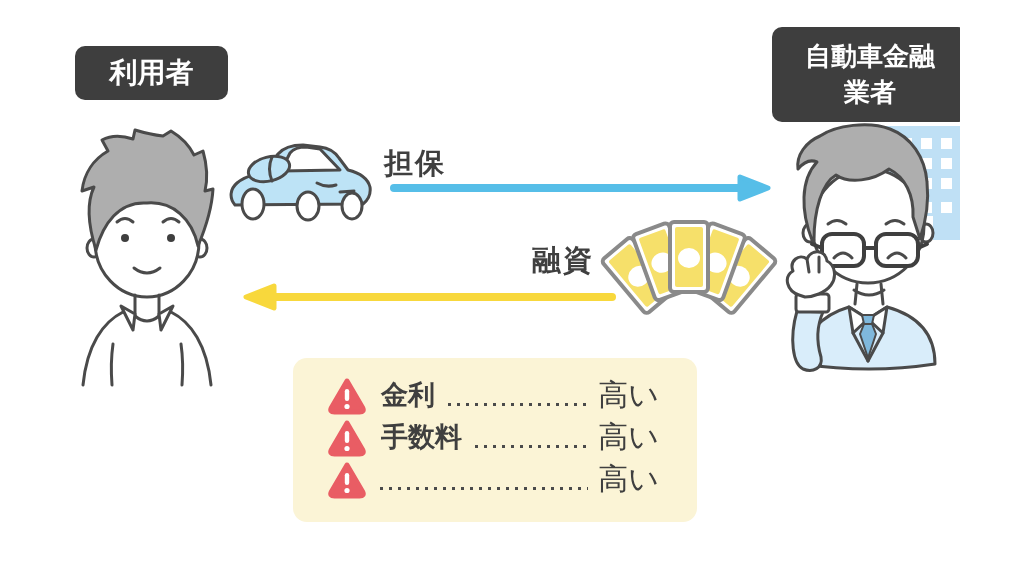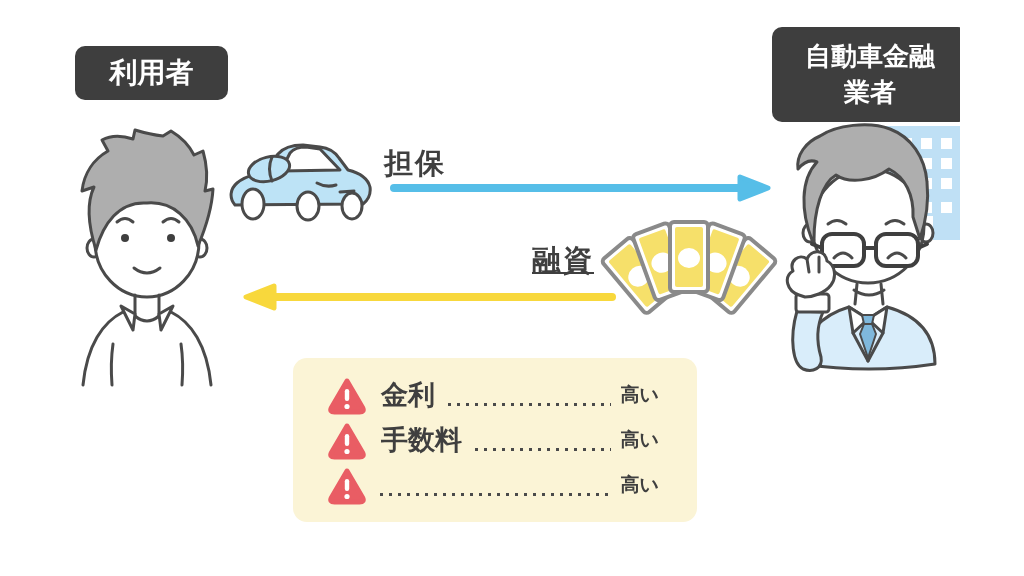--- a/index.html
+++ b/index.html
@@ -15,30 +15,30 @@
     border-radius:10px;font-weight:bold;text-align:center;
   }
   .plate.user{left:75px;top:46px;width:153px;height:54px;font-size:28px;}
   .plate.company{left:772px;top:27px;width:196px;height:95px;font-size:26px;line-height:1.35;text-align:center;}
   
   .arrow-label{color:var(--ink);font-weight:bold;font-size:29px;letter-spacing:2px;}
   
   .warnbox{
     left:293px;top:358px;width:404px;height:164px;background:var(--box_cream);
     border-radius:14px;box-sizing:border-box;padding:16px 38px 16px 34px;
-    display:flex;flex-direction:column;justify-content:space-between;
+    display:flex;flex-direction:column;
   }
   .warnrow{display:flex;align-items:center;height:42px;}
   .warnrow .wlabel{color:var(--ink);font-weight:bold;font-size:27px;margin-left:14px;white-space:nowrap;}
   .warnrow .leader{
     flex:1;height:5px;margin:0 10px;align-self:flex-end;margin-bottom:9px;min-width:14px;
     background-image:radial-gradient(circle,var(--dot_leader) 1.7px,transparent 2px);
     background-size:9px 5px;background-repeat:repeat-x;background-position:left center;
   }
-  .warnrow .wvalue{color:var(--ink);font-weight:bold;font-size:19px;white-space:nowrap;}
+  .warnrow .wvalue{color:var(--ink);font-weight:normal;font-size:30px;white-space:nowrap;}
   
   .s-out{stroke:var(--outline);stroke-width:3;stroke-linecap:round;stroke-linejoin:round;}
   .s-ink{stroke:var(--ink);stroke-width:4;stroke-linecap:round;stroke-linejoin:round;}
   .f-none{fill:none;}
   .f-white{fill:#fff;}
   .f-hair{fill:var(--hair_gray);}
   .f-car{fill:var(--car_blue);}
   .f-jacket{fill:var(--jacket_blue);}
   svg{overflow:visible;display:block;}
 </style>
@@ -88,21 +88,21 @@
     <ellipse class="f-white s-out" cx="82" cy="66" rx="11" ry="14"></ellipse>
     <ellipse class="f-white s-out" cx="126" cy="66" rx="10" ry="13"></ellipse>
   </svg>
 
   <div class="abs arrow-label" style="left:384px;top:144px;">担保</div>
   <svg class="abs" style="left:390px;top:175px;" width="382" height="26" viewBox="0 0 382 26">
     <line x1="4" y1="13" x2="352" y2="13" style="stroke:var(--arrow_blue);" stroke-width="8" stroke-linecap="round"></line>
     <polygon points="350,2 378,13 350,24" style="fill:var(--arrow_blue);stroke:var(--arrow_blue);" stroke-width="5" stroke-linejoin="round"></polygon>
   </svg>
 
-  <div class="abs arrow-label" style="left:532px;top:241px;text-decoration:underline;">融資</div>
+  <div class="abs arrow-label" style="left:532px;top:241px;">融資</div>
   <svg class="abs" style="left:242px;top:284px;" width="374" height="26" viewBox="0 0 374 26">
     <line x1="30" y1="13" x2="370" y2="13" style="stroke:var(--arrow_yellow);" stroke-width="8" stroke-linecap="round"></line>
     <polygon points="32,2 4,13 32,24" style="fill:var(--arrow_yellow);stroke:var(--arrow_yellow);" stroke-width="5" stroke-linejoin="round"></polygon>
   </svg>
 
   <svg class="abs" style="left:603px;top:218px;" width="172" height="120" viewBox="0 0 172 120">
     <g transform="translate(86,118) rotate(-40)">
       <rect x="-19" y="-114" width="38" height="70" rx="4" class="f-white" style="stroke:var(--bill_border);" stroke-width="4"></rect>
       <rect x="-14" y="-109" width="28" height="60" rx="2" style="fill:var(--bill_yellow);"></rect>
       <ellipse cx="0" cy="-78" rx="11" ry="10" class="f-white"></ellipse>

